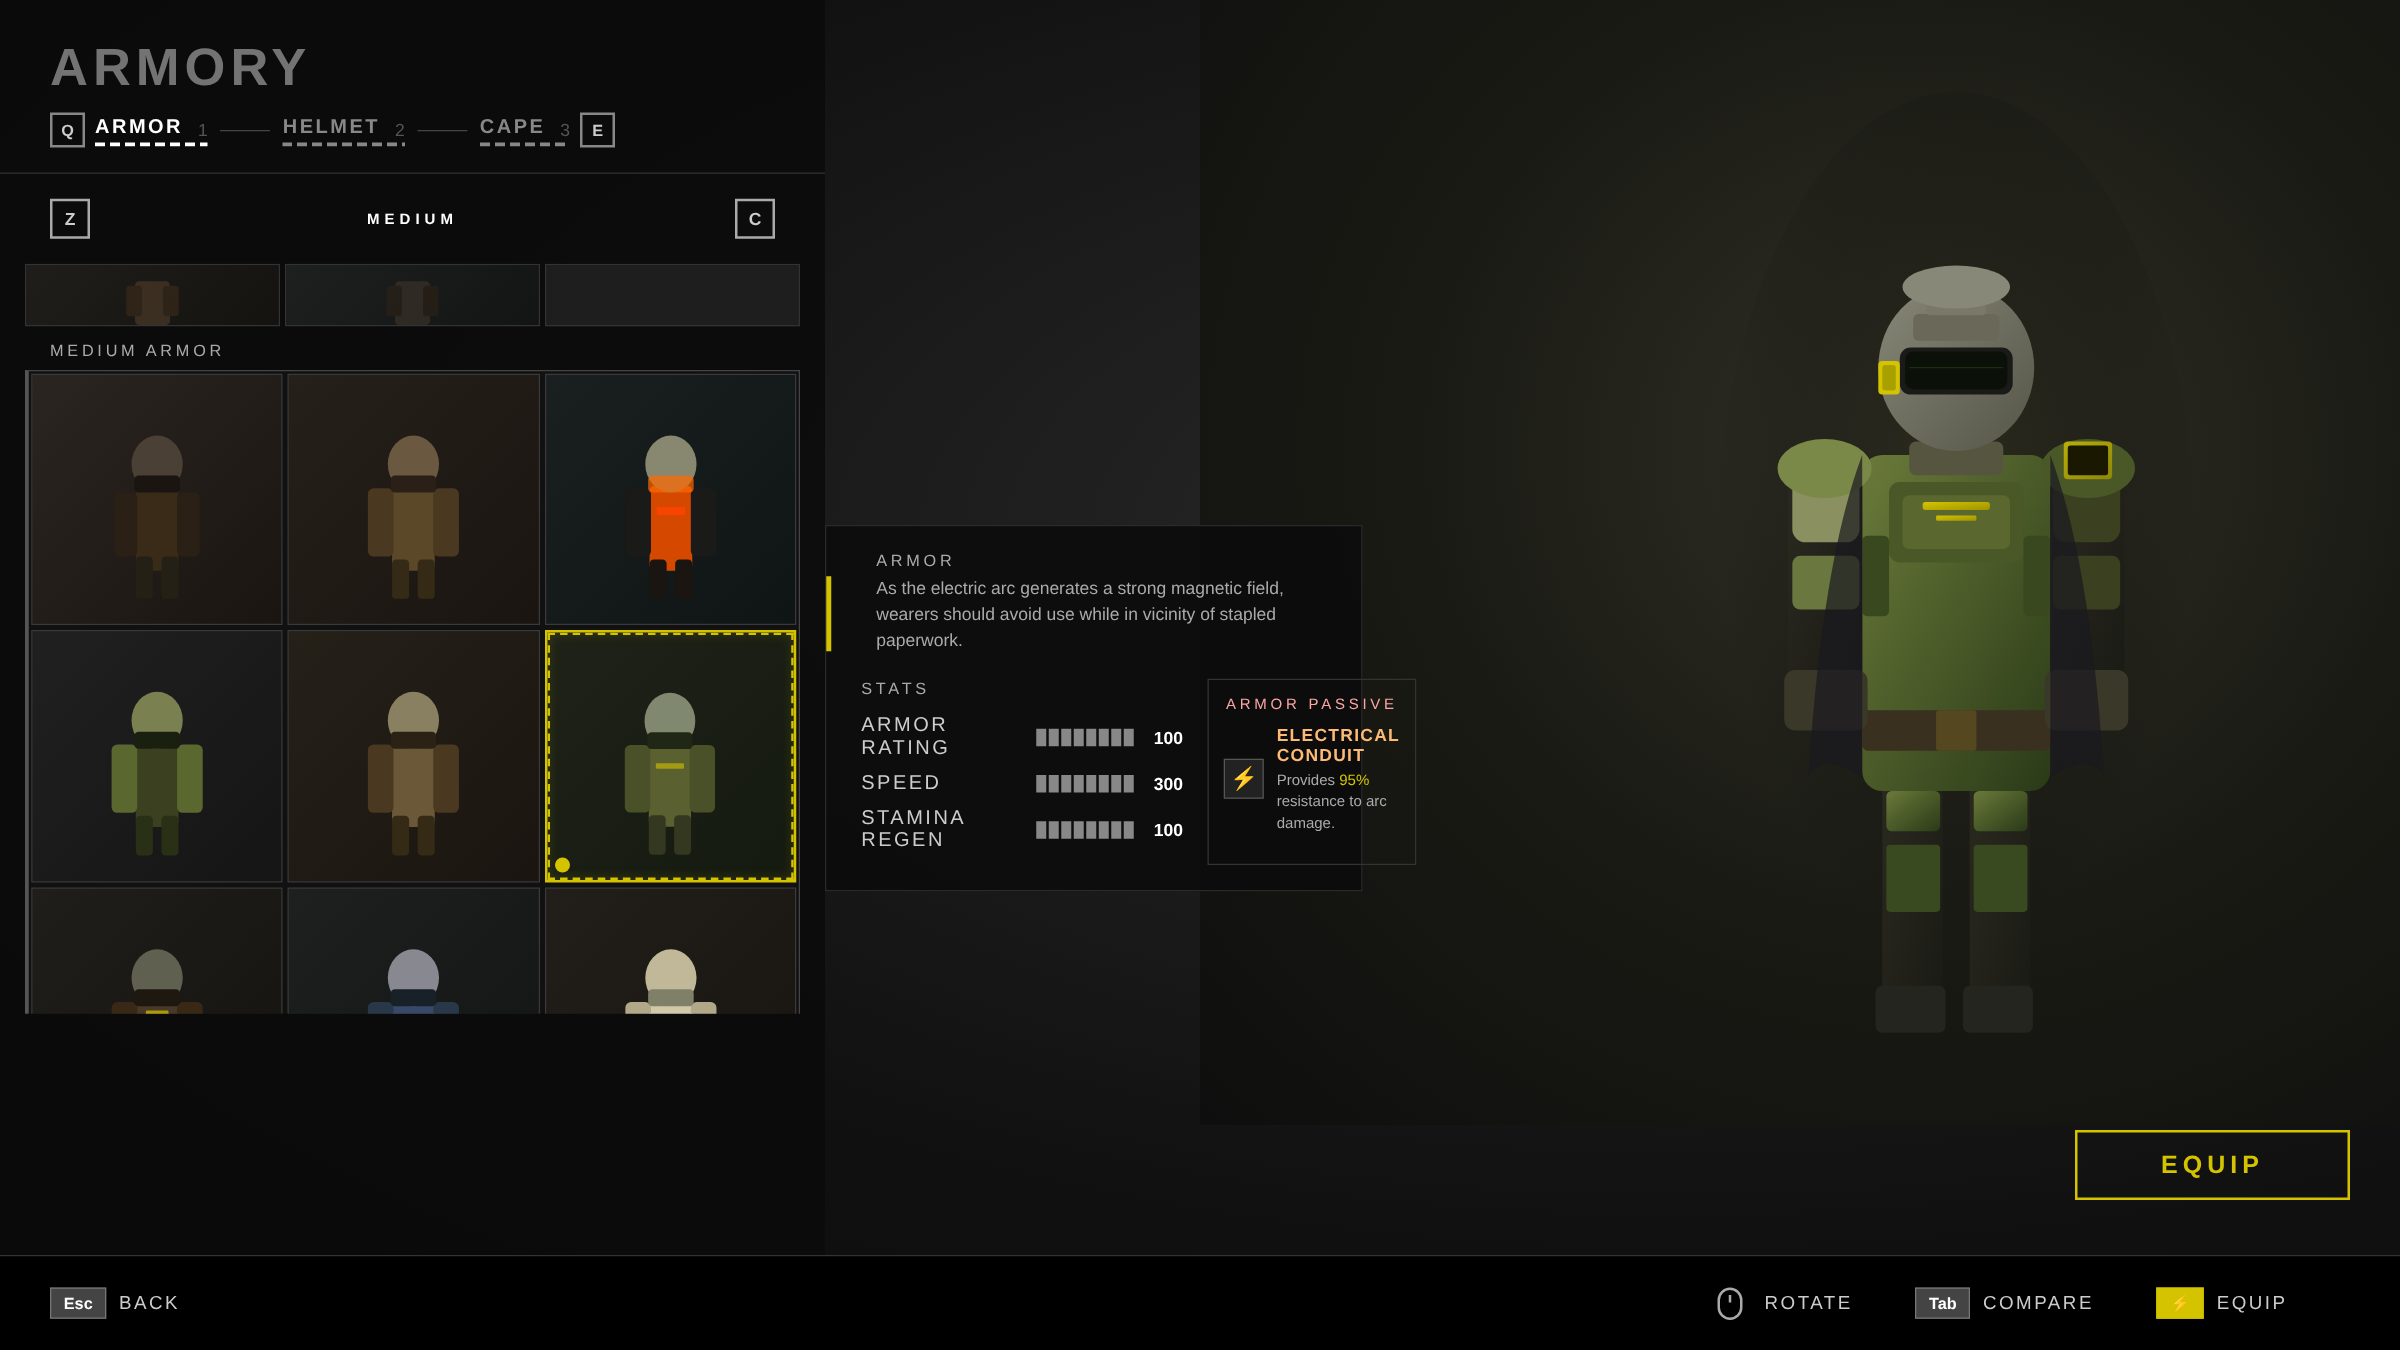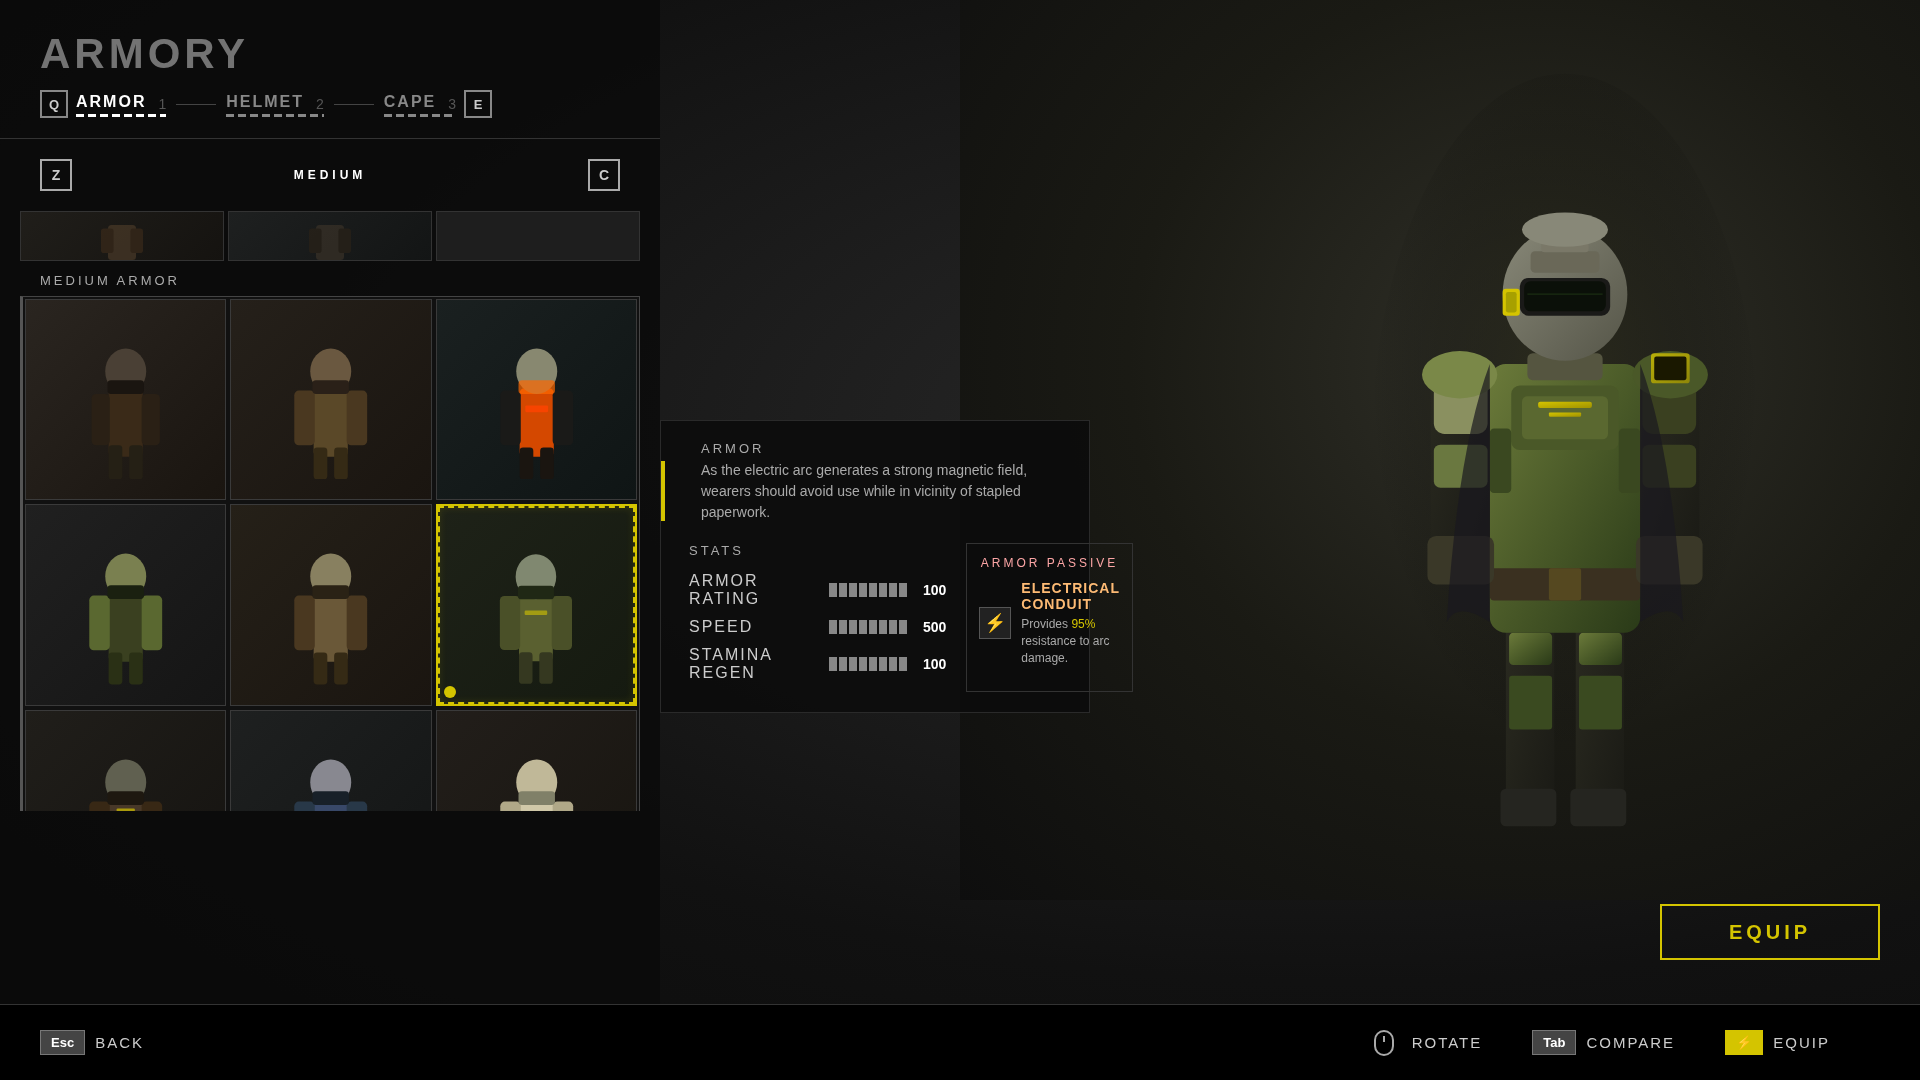--- a/index.html
+++ b/index.html
@@ -827,21 +827,21 @@
         <div class="stat-bars">
           <div class="stat-bar"></div>
           <div class="stat-bar"></div>
           <div class="stat-bar"></div>
           <div class="stat-bar"></div>
           <div class="stat-bar"></div>
           <div class="stat-bar"></div>
           <div class="stat-bar"></div>
           <div class="stat-bar"></div>
         </div>
-        <div class="stat-value">500</div>
+        <div class="stat-value">300</div>
       </div>
 
       <div class="stat-row">
         <div class="stat-name">STAMINA REGEN</div>
         <div class="stat-bars">
           <div class="stat-bar"></div>
           <div class="stat-bar"></div>
           <div class="stat-bar"></div>
           <div class="stat-bar"></div>
           <div class="stat-bar"></div>

